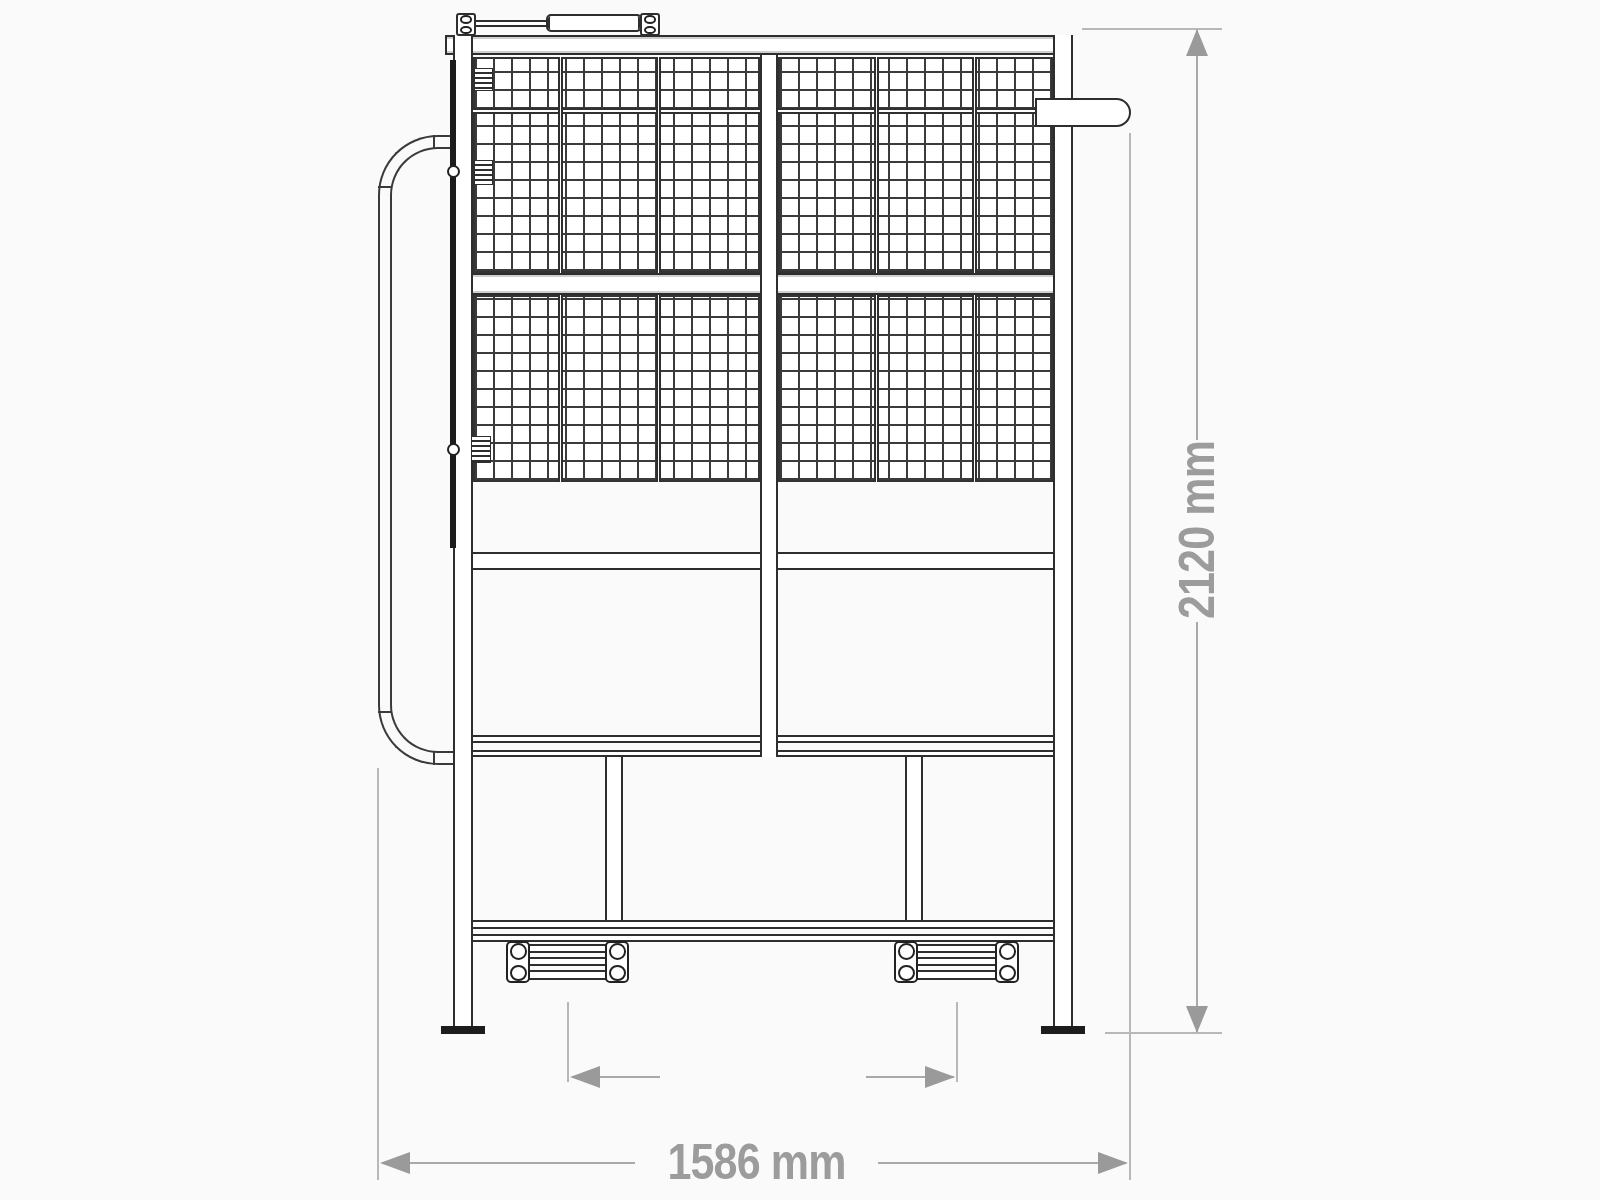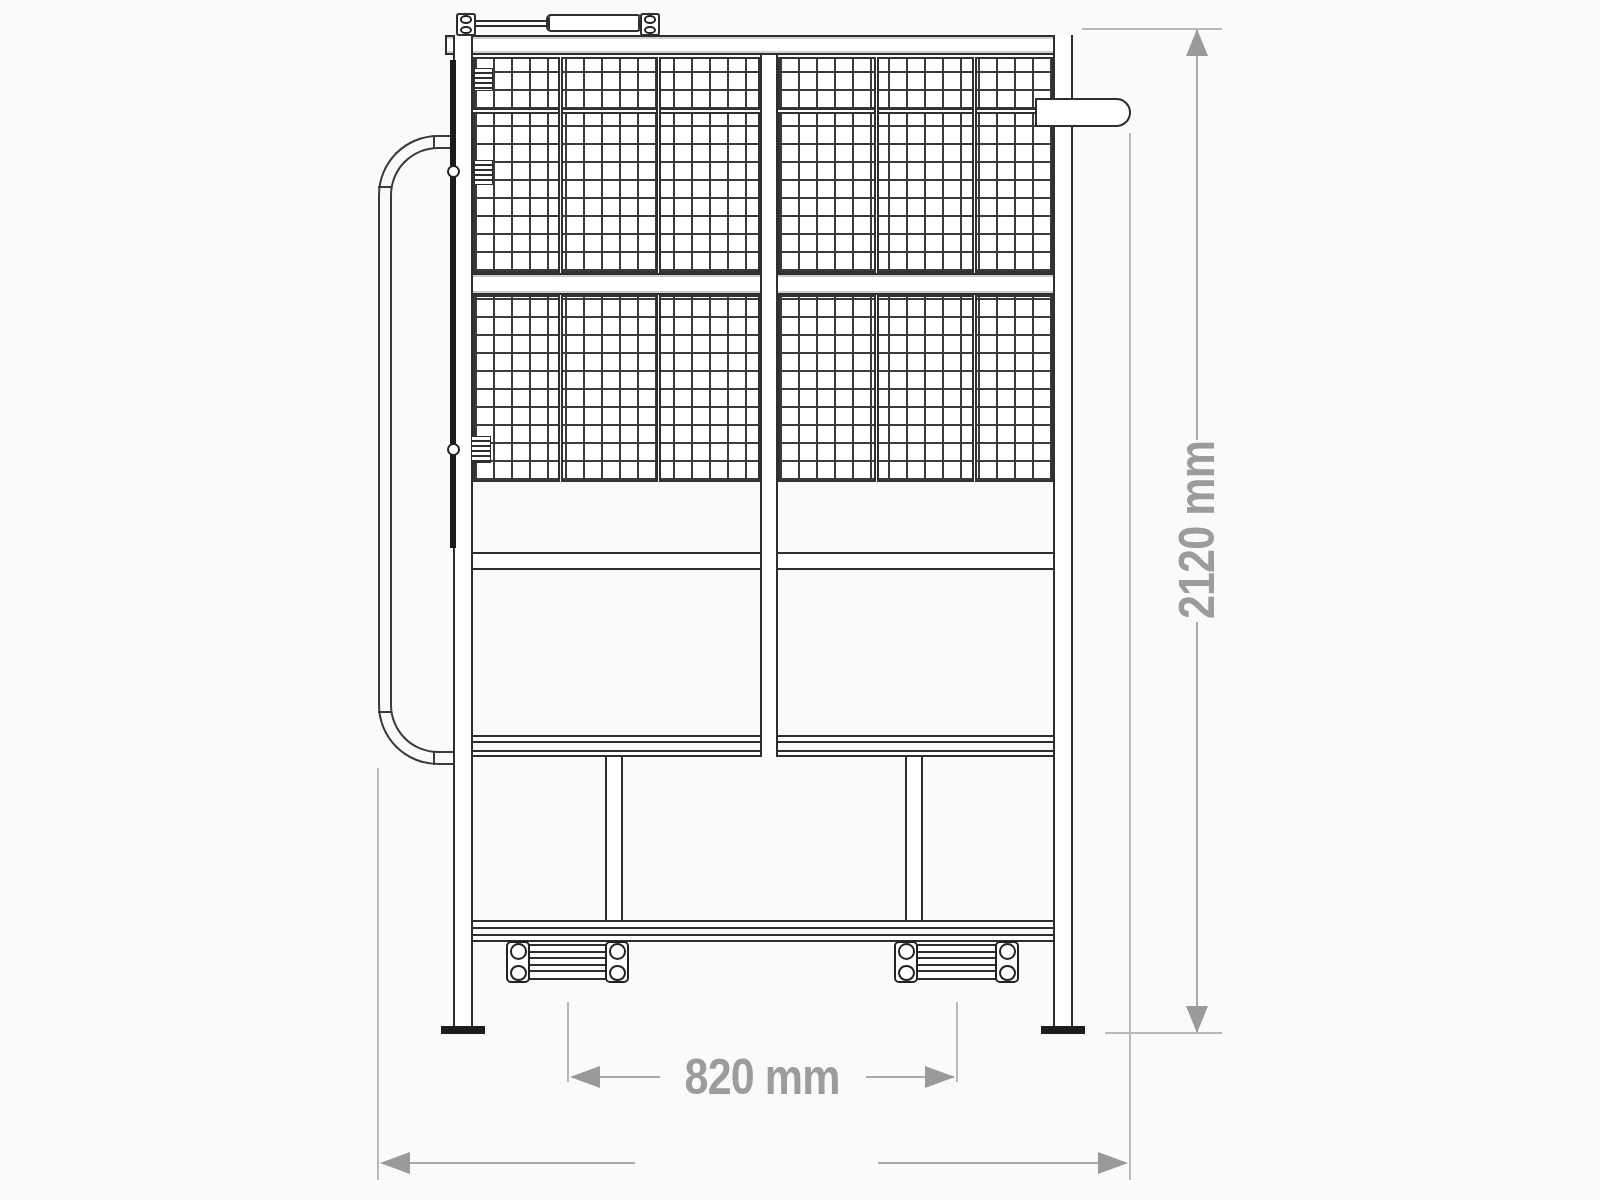--- a/index.html
+++ b/index.html
@@ -132,24 +132,24 @@
   <div class="abs ctr" style="left:1162px;top:330px;width:70px;height:400px;">
     <span class="dim-text-v">2120 mm</span>
   </div>
 
   <div class="abs ext" style="left:567px;top:1002px;width:2px;height:80px;"></div>
   <div class="abs ext" style="left:956px;top:1002px;width:2px;height:80px;"></div>
   <div class="abs dl" style="left:572px;top:1076px;width:88px;height:2px;"></div>
   <div class="abs dl" style="left:866px;top:1076px;width:88px;height:2px;"></div>
   <div class="abs arr" style="left:570px;top:1066px;border-top:11px solid transparent;border-bottom:11px solid transparent;border-right:30px solid #9a9a9a;"></div>
   <div class="abs arr" style="left:925px;top:1066px;border-top:11px solid transparent;border-bottom:11px solid transparent;border-left:30px solid #9a9a9a;"></div>
-  <div class="abs ctr" style="left:612px;top:1047px;width:300px;height:60px;">
-    <span class="dim-text">820 mm</span>
-  </div>
 
   <div class="abs ext" style="left:377px;top:768px;width:2px;height:412px;"></div>
   <div class="abs ext" style="left:1129px;top:133px;width:2px;height:1047px;"></div>
   <div class="abs dl" style="left:382px;top:1162px;width:253px;height:2px;"></div>
   <div class="abs dl" style="left:878px;top:1162px;width:248px;height:2px;"></div>
   <div class="abs arr" style="left:380px;top:1152px;border-top:11px solid transparent;border-bottom:11px solid transparent;border-right:30px solid #9a9a9a;"></div>
   <div class="abs arr" style="left:1098px;top:1152px;border-top:11px solid transparent;border-bottom:11px solid transparent;border-left:30px solid #9a9a9a;"></div>
+  <div class="abs ctr" style="left:607px;top:1132px;width:300px;height:60px;">
+    <span class="dim-text">1586 mm</span>
+  </div>
 
 </div>
 
 </body></html>

